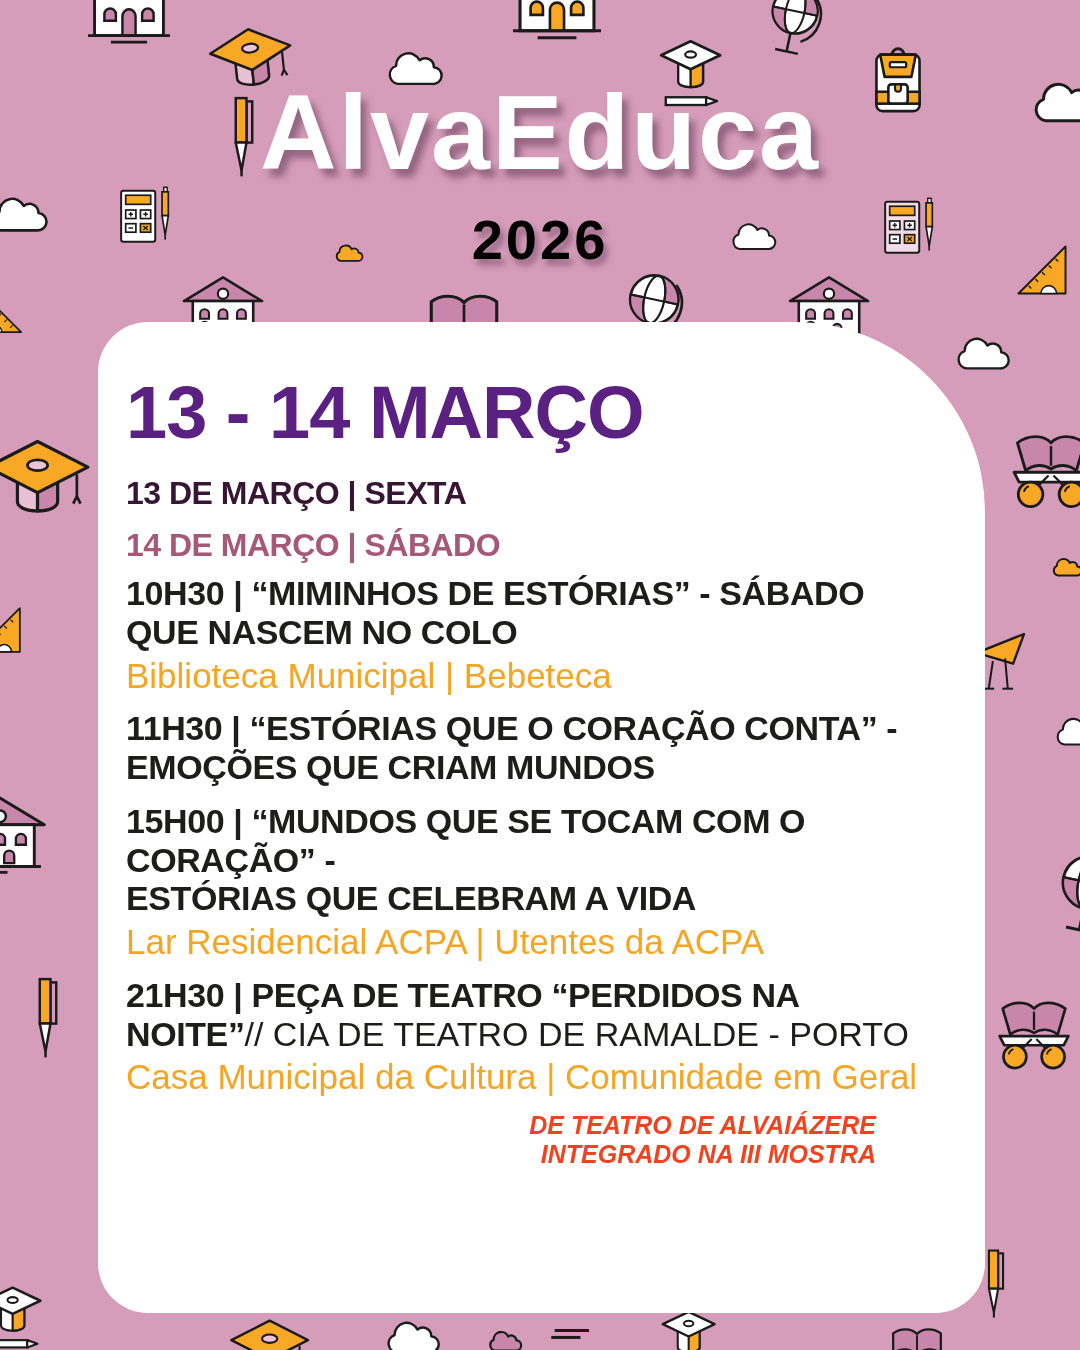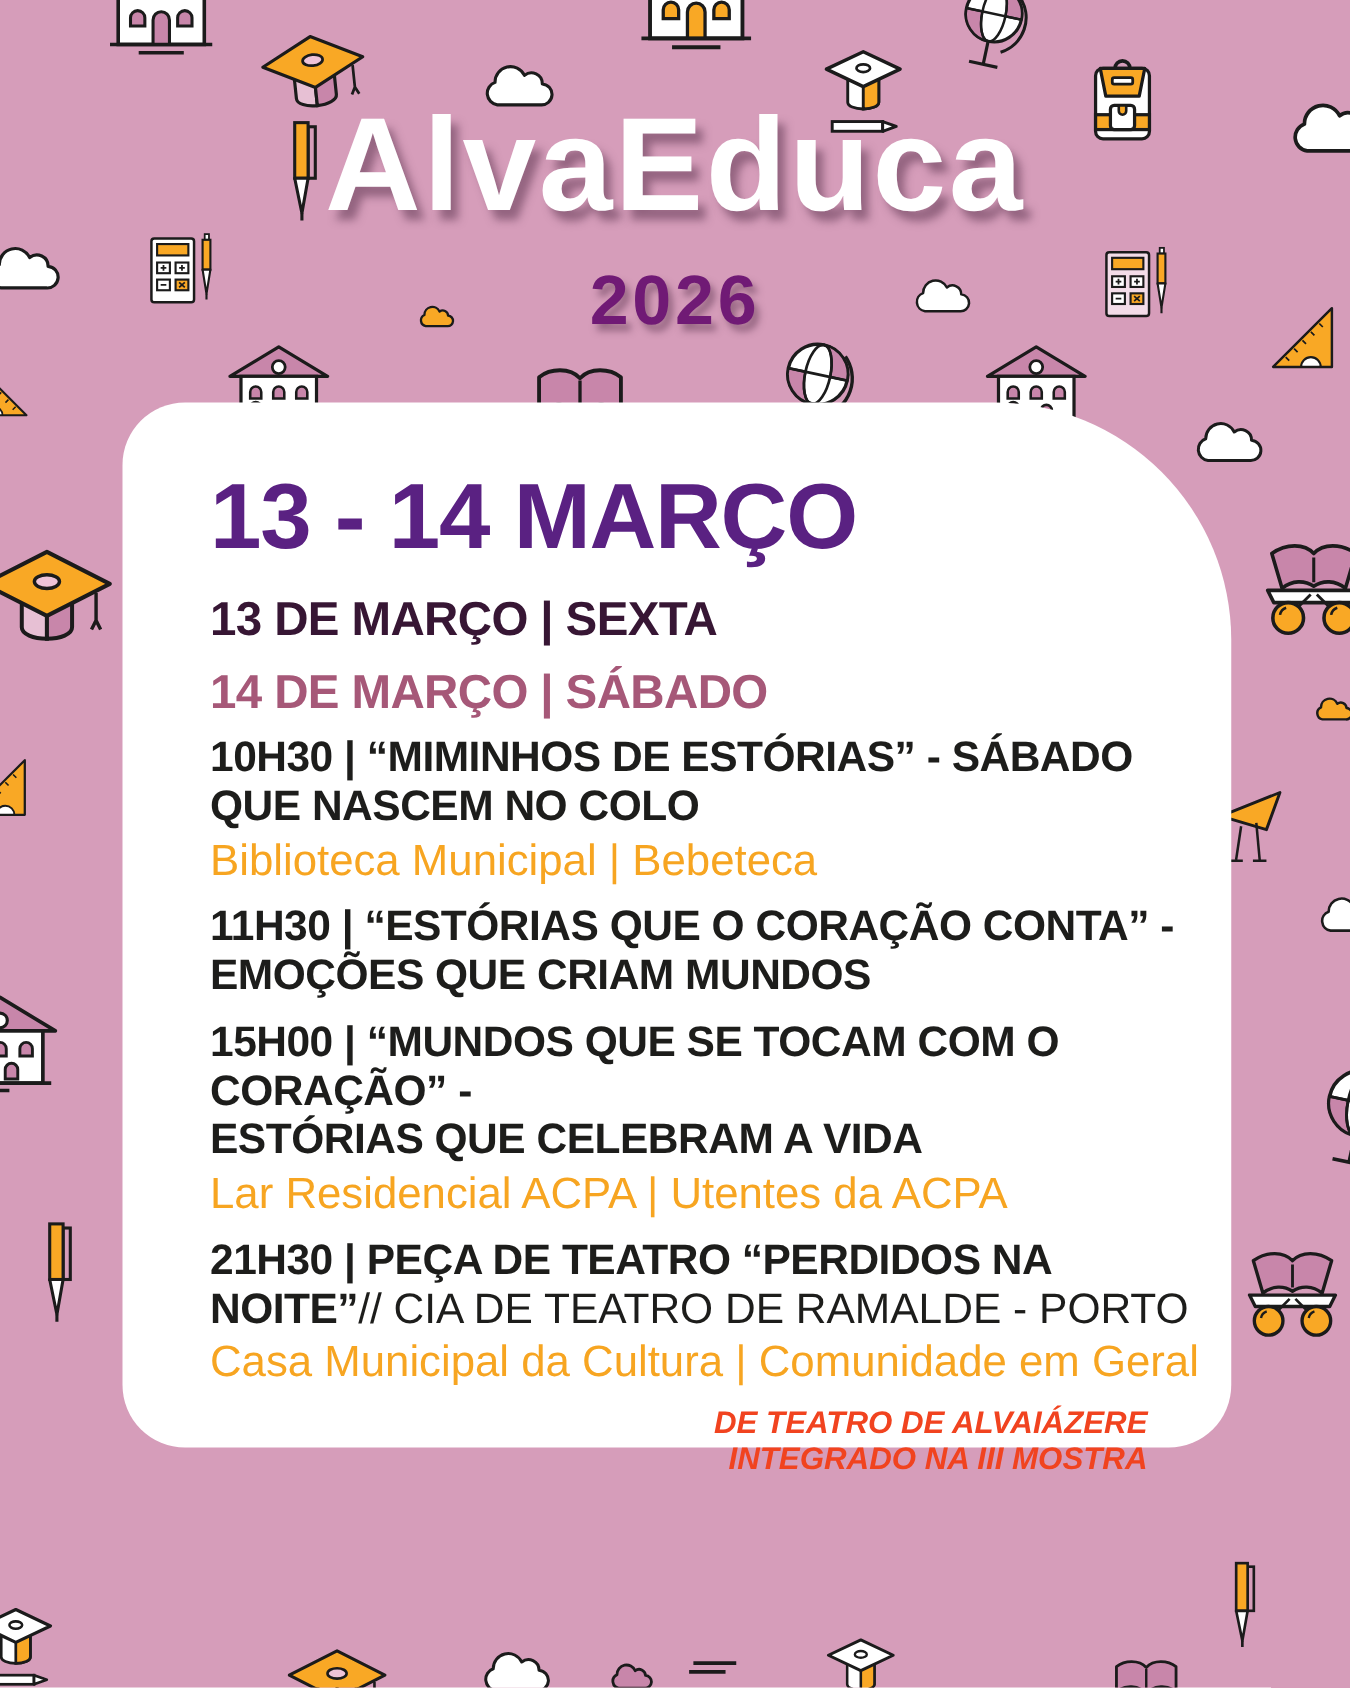--- a/index.html
+++ b/index.html
@@ -10,35 +10,35 @@
   }
   
   .ic{position:absolute;overflow:visible;}
   
   .title-wrap{position:absolute;left:0;top:72px;width:100%;text-align:center;z-index:0;}
   .poster-title{
     font-size:106px;font-weight:bold;letter-spacing:2px;color:#ffffff;margin:0;
     text-shadow:6px 8px 7px rgba(92,52,80,.55);
   }
   .poster-year{
-    font-size:56px;font-weight:bold;color:#701a75;margin:14px 0 0 0;letter-spacing:3px;
+    font-size:56px;font-weight:bold;color:#000000;margin:14px 0 0 0;letter-spacing:3px;
     text-shadow:4px 6px 6px rgba(92,52,80,.5);
   }
   
   .card{
-    position:absolute;left:98px;top:322px;width:887px;height:836px;z-index:1;
+    position:absolute;left:98px;top:322px;width:887px;height:991px;z-index:1;
     background:#ffffff;border-radius:50px 190px 50px 50px;
-    box-sizing:border-box;padding:54px 0 0 70px;
+    box-sizing:border-box;padding:54px 0 0 28px;
   }
   .content{width:812px;}
   .h1{
     font-size:74px;font-weight:800;color:#5a2182;letter-spacing:-1px;
     margin:0 0 26px 0;line-height:1.0;
   }
-  .sec-h{font-size:38px;font-weight:bold;letter-spacing:-0.5px;margin:0 0 12px 0;line-height:1.08;}
+  .sec-h{font-size:32px;font-weight:bold;letter-spacing:-0.5px;margin:0 0 12px 0;line-height:1.08;}
   .sec-h.first{color:#371634;}
   .sec-h.second{color:#a65878;margin-top:17px;}
   .evt{margin-bottom:15px;}
   .evt-t{
     font-size:34px;font-weight:bold;color:#1d1d1b;line-height:1.14;
     letter-spacing:-0.4px;margin:0 0 6px 0;white-space:pre-line;
   }
   .evt-t .suffix{font-weight:normal;letter-spacing:0;}
   .evt-loc{font-size:35px;font-weight:500;color:#f7a521;margin:0;line-height:1.05;}
   .note{

